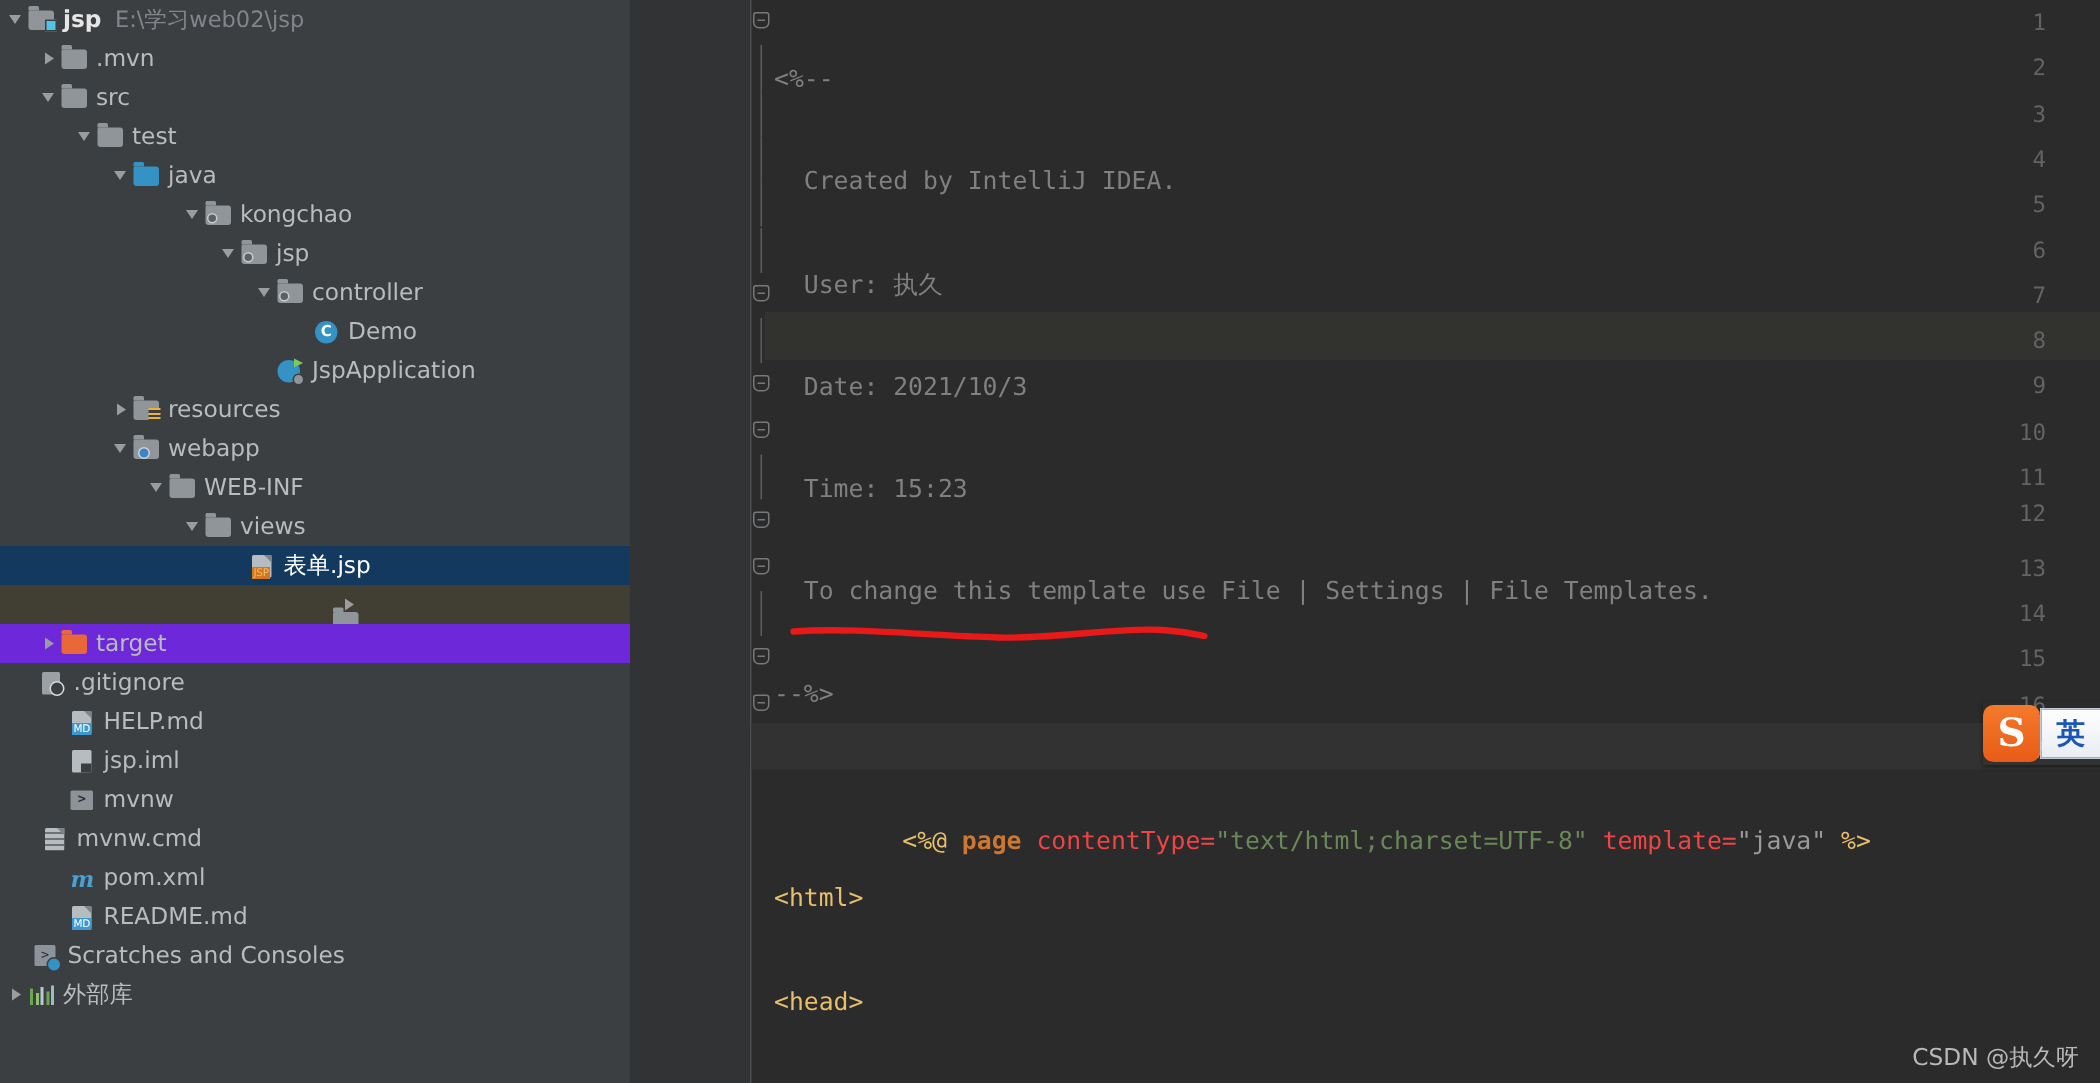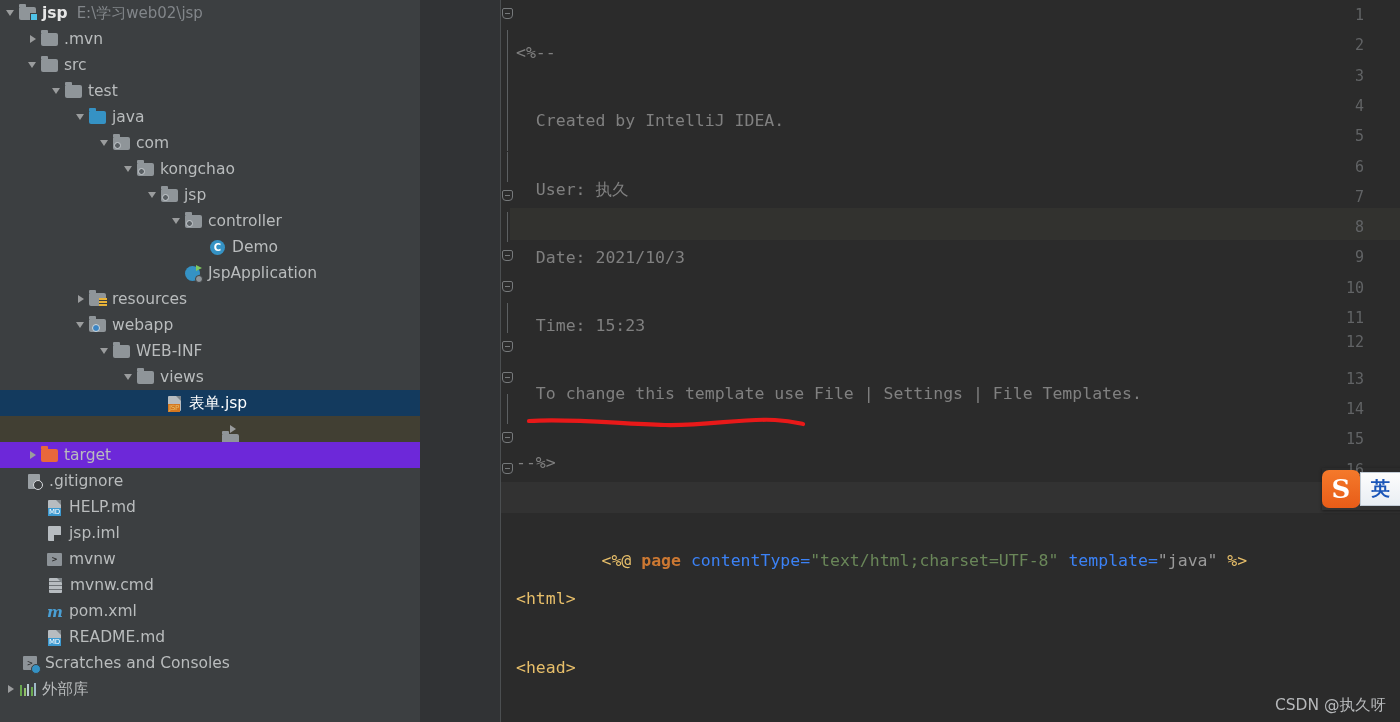--- a/index.html
+++ b/index.html
@@ -274,21 +274,21 @@
     font-family: "DejaVu Sans Mono", monospace;
     font-size: 16.5px;
     white-space: pre;
   }
   .cline {
     height: 30.3px; line-height: 30.3px;
     color: #a9b7c6;
   }
   .cmt { color: #808080; }
   .tagc { color: #e8bf6a; }
-  .attrn { color: #3b82f6; text-align: right; }
+  .attrn { color: #ef4444; text-align: right; }
   .str { color: #6a8759; }
   .dim { color: #9a9a9a; }
   .kw { color: #cc7832; font-weight: bold; }
   .jsp { color: #e8bf6a; }
   #directive-bg {
     position: absolute; left: 90px; top: 208px;
     width: 1174px; height: 32px;
     background: #32322f;
   }
   #curline {
@@ -377,57 +377,48 @@
     </div>
 
     <div class="tree-row" style="padding-left:74px">
       <span class="arrow down"></span>
       <span class="ico">
           <span class="fld blue"></span>
         </span>
       <span class="label">java</span>
     </div>
 
-    <div class="tree-row" style="padding-left:98px">
+
+    <div class="tree-row" style="padding-left:122px">
       <span class="arrow down"></span>
       <span class="ico">
           <span class="fld">
             <span class="bdg-dot"></span>
           </span>
         </span>
-      <span class="label">com</span>
-    </div>
-
-    <div class="tree-row" style="padding-left:122px">
+      <span class="label">kongchao</span>
+    </div>
+
+    <div class="tree-row" style="padding-left:146px">
       <span class="arrow down"></span>
       <span class="ico">
           <span class="fld">
             <span class="bdg-dot"></span>
           </span>
         </span>
-      <span class="label">kongchao</span>
-    </div>
-
-    <div class="tree-row" style="padding-left:146px">
+      <span class="label">jsp</span>
+    </div>
+
+    <div class="tree-row" style="padding-left:170px">
       <span class="arrow down"></span>
       <span class="ico">
           <span class="fld">
             <span class="bdg-dot"></span>
           </span>
         </span>
-      <span class="label">jsp</span>
-    </div>
-
-    <div class="tree-row" style="padding-left:170px">
-      <span class="arrow down"></span>
-      <span class="ico">
-          <span class="fld">
-            <span class="bdg-dot"></span>
-          </span>
-        </span>
       <span class="label">controller</span>
     </div>
 
     <div class="tree-row" style="padding-left:209px">
       <span class="ico">
           <span class="cls">C</span>
         </span>
       <span class="label">Demo</span>
     </div>
 
@@ -524,21 +515,21 @@
       <span class="label">jsp.iml</span>
     </div>
 
     <div class="tree-row" style="padding-left:46px">
       <span class="ico">
           <span class="shell">&gt;</span>
         </span>
       <span class="label">mvnw</span>
     </div>
 
-    <div class="tree-row" style="padding-left:47px">
+    <div class="tree-row" style="padding-left:28px">
       <span class="ico">
           <span class="txtf"></span>
         </span>
       <span class="label">mvnw.cmd</span>
     </div>
 
     <div class="tree-row" style="padding-left:46px">
       <span class="ico">
           <span class="mvn">m</span>
         </span>

